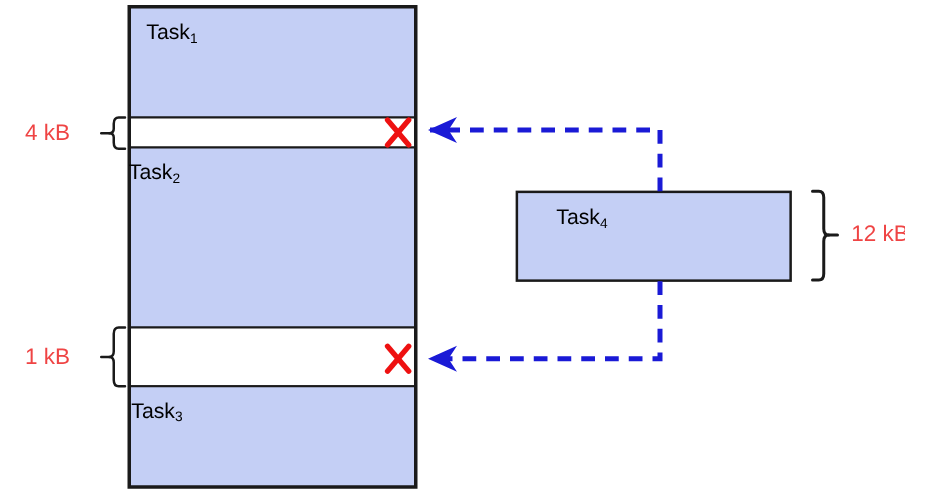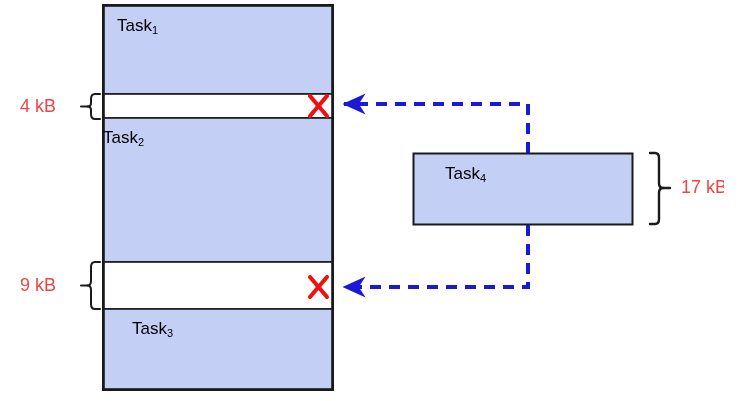--- a/index.html
+++ b/index.html
@@ -98,27 +98,27 @@
   </svg>
 
   <div class="box-label" style="left:117px; top:17px;">
     <span>Task</span><sub>1</sub>
   </div>
 
   <div class="box-label" style="left:103px; top:129px;">
     <span>Task</span><sub>2</sub>
   </div>
 
-  <div class="box-label" style="left:132px; top:320px;">
+  <div class="box-label" style="left:105px; top:320px;">
     <span>Task</span><sub>3</sub>
   </div>
 
   <div class="box-label" style="left:445px; top:165px;">
     <span>Task</span><sub>4</sub>
   </div>
 
   <div class="size-label" style="left:20px; top:97px;">4 kB</div>
 
-  <div class="size-label" style="left:20px; top:276px;">9 kB</div>
+  <div class="size-label" style="left:20px; top:276px;">1 kB</div>
 
-  <div class="size-label" style="left:681px; top:178px;">17 kB</div>
+  <div class="size-label" style="left:681px; top:178px;">12 kB</div>
 
 </div>
 
 </body></html>

